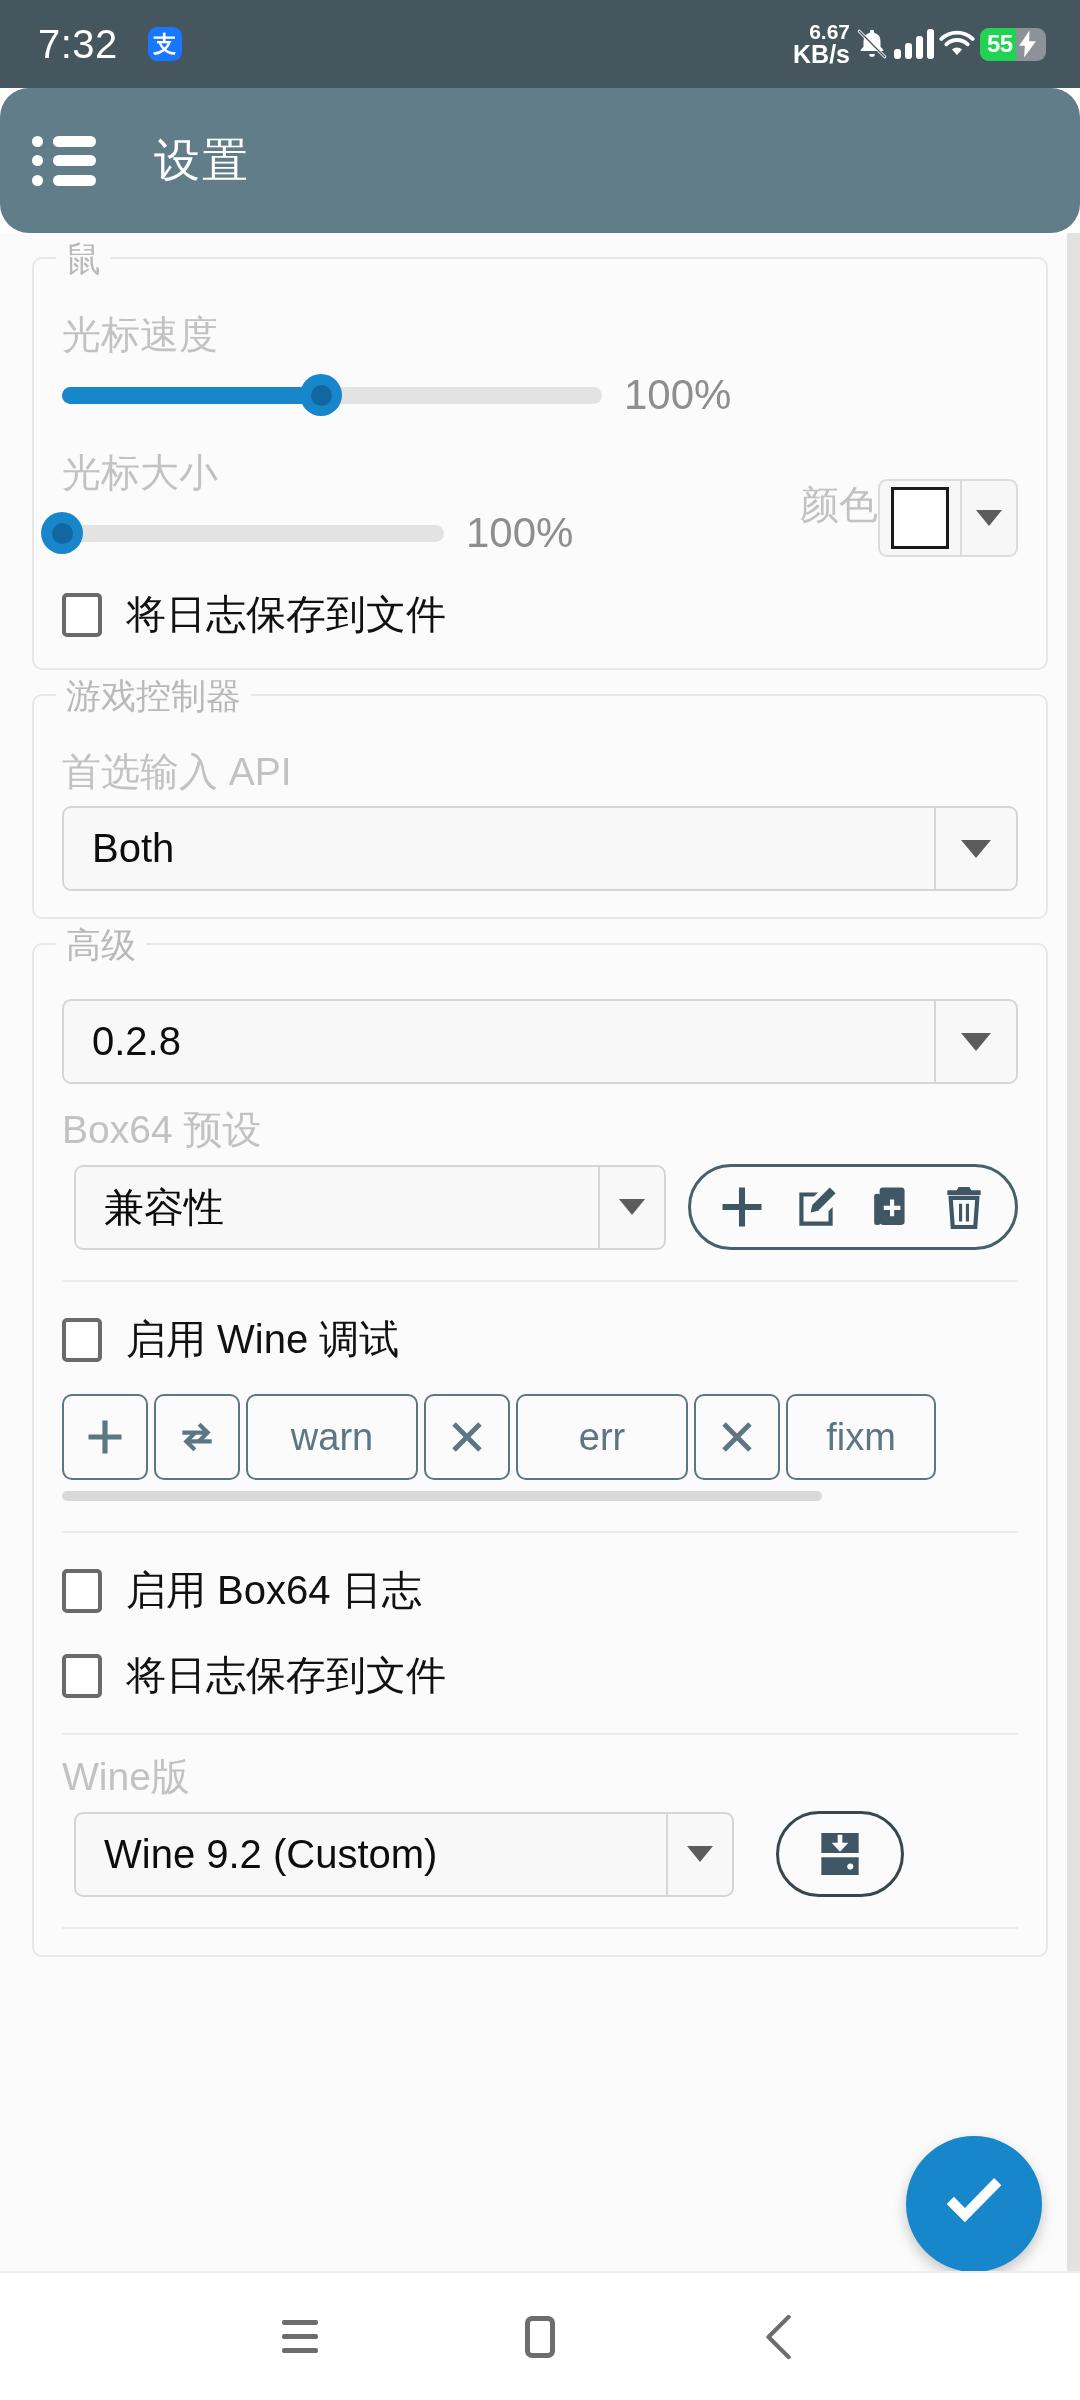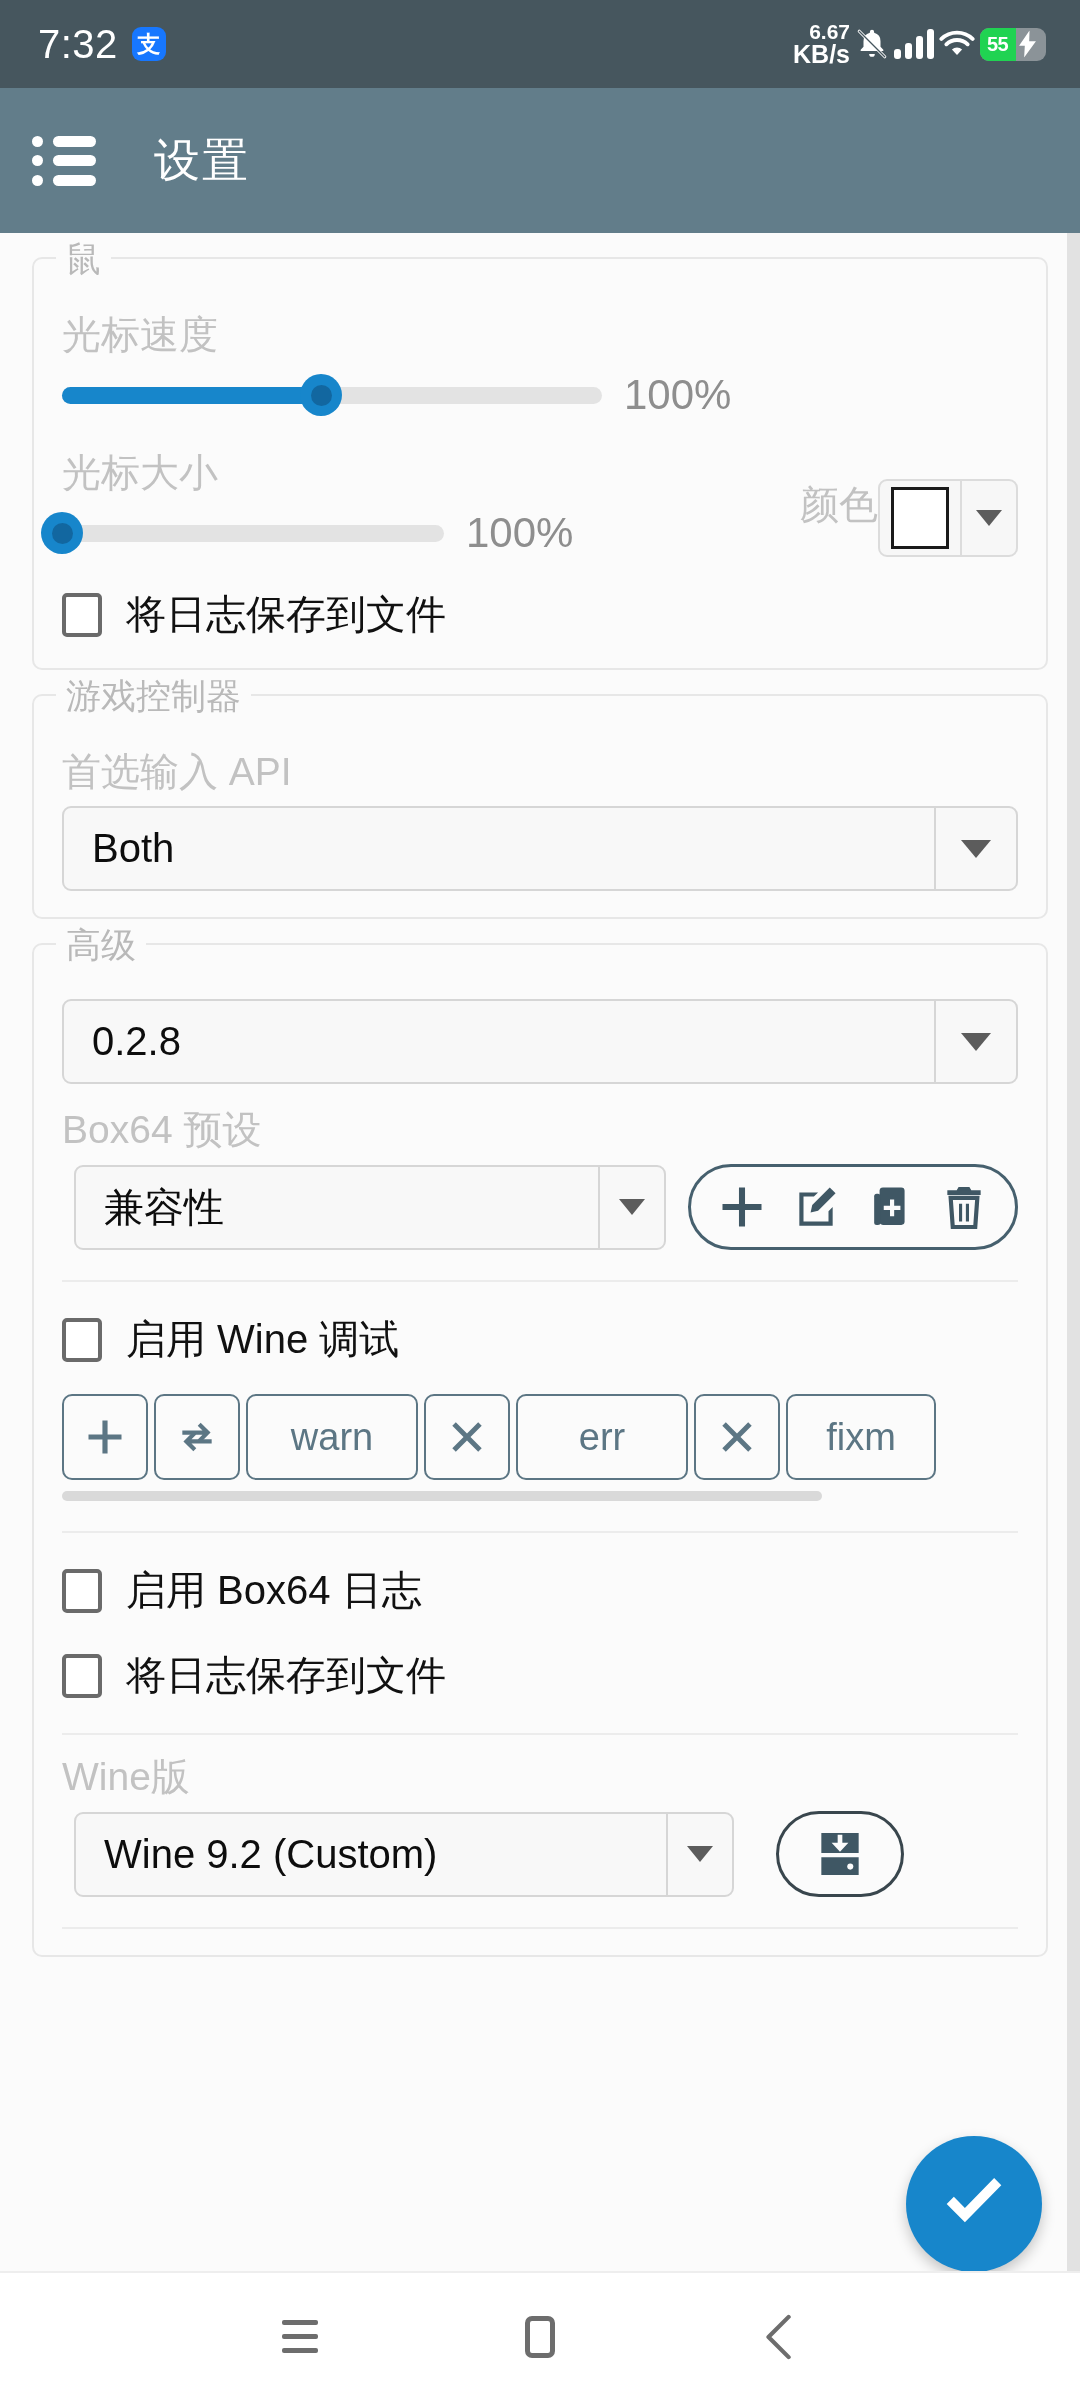--- a/index.html
+++ b/index.html
@@ -11,21 +11,21 @@
   }
   .phone { position: relative; width: 1080px; height: 2400px; background:#fff; }
 
   
   .statusbar {
     position:absolute; top:0; left:0; width:1080px; height:88px;
     background:#46565e; color:#fff;
     display:flex; align-items:center; justify-content:space-between;
     padding: 0 34px 0 38px;
   }
-  .sb-left { display:flex; align-items:center; gap:14px; }
+  .sb-left { display:flex; align-items:center; gap:30px; }
   .sb-time { font-size:40px; font-weight:400; letter-spacing:0.5px; color:#fff; }
   .alipay-ic {
     width:34px; height:34px; border-radius:9px; background:#1777ff;
     display:flex; align-items:center; justify-content:center;
     color:#fff; font-size:23px; font-weight:700; line-height:1;
   }
   .sb-right { display:flex; align-items:center; gap:5px; }
   .netspeed { display:flex; flex-direction:column; align-items:flex-end; line-height:1.02; }
   .netspeed span:first-child { font-size:21px; font-weight:700; }
   .netspeed span:last-child { font-size:25px; font-weight:700; }
@@ -37,21 +37,21 @@
   .signal i:nth-child(3){ height:23px; }
   .signal i:nth-child(4){ height:30px; }
   .wifi { width:36px; height:28px; }
   .battery {
     position:relative; width:66px; height:33px; border-radius:9px;
     background:#8b9398; overflow:hidden; display:flex; align-items:center;
   }
   .battery .fill { position:absolute; left:0; top:0; bottom:0; width:55%; background:#20d352; }
   .battery .txt {
     position:relative; z-index:2; width:100%; text-align:left; padding-left:7px;
-    font-size:20px; font-weight:700; color:#fff; letter-spacing:-0.5px;
+    font-size:24px; font-weight:700; color:#fff; letter-spacing:-0.5px;
   }
   .battery .bolt { position:absolute; right:9px; top:50%; transform:translateY(-50%); z-index:3; }
 
   
   .appbar {
     position:absolute; top:88px; left:0; width:1080px; height:145px;
     background:#627d8a; display:flex; align-items:center; padding-left:32px; gap:58px;
   }
   .menu-ic { width:64px; height:50px; display:flex; flex-direction:column; justify-content:space-between; }
   .menu-ic .row { display:flex; align-items:center; gap:10px; }
@@ -207,21 +207,21 @@
       <div class="battery">
         <div class="fill" style="width: 55%;"></div>
         <div class="txt">55</div>
         <svg class="bolt" width="19" height="27" viewBox="0 0 10 16">
           <path d="M6.2 0 0 9h3.4L3 16 10 6.4H6z" fill="#fff"></path>
         </svg>
       </div>
     </div>
   </div>
 
-  <div class="appbar" style="background: rgb(98, 125, 138);">
+  <div class="appbar" style="background: rgb(98, 125, 138); border-radius: 29px;">
     <div class="menu-ic">
       <div class="row">
           <span class="dot"></span>
           <span class="bar"></span>
         </div>
       <div class="row">
           <span class="dot"></span>
           <span class="bar"></span>
         </div>
       <div class="row">

